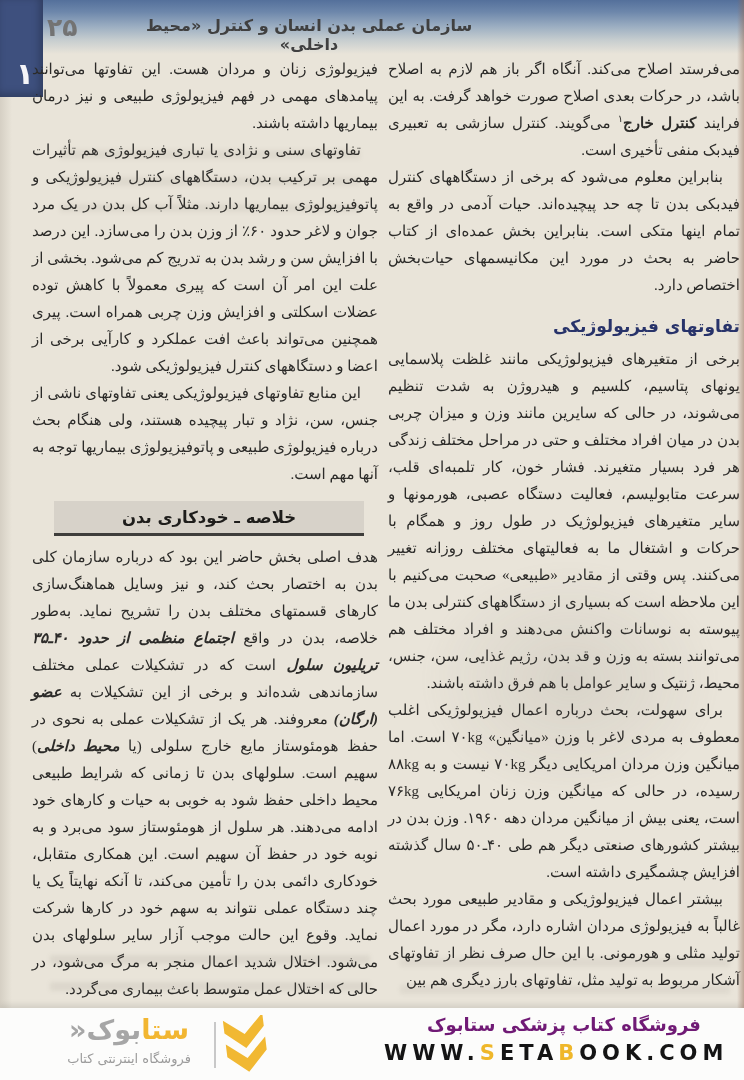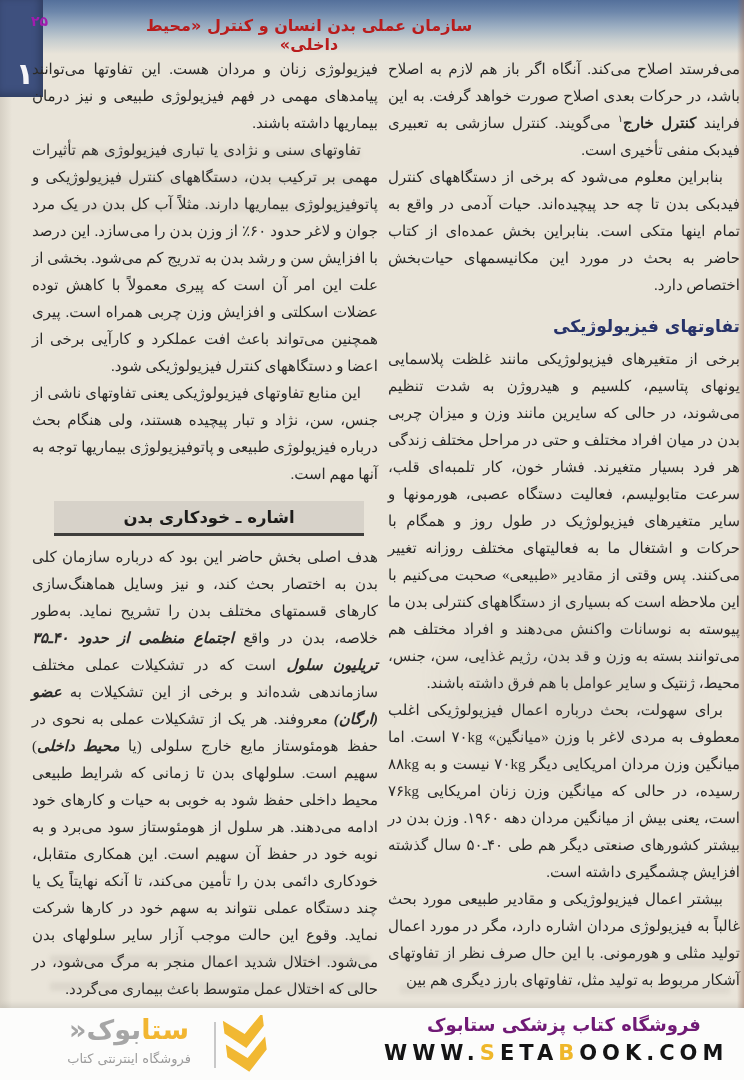--- a/index.html
+++ b/index.html
@@ -5,23 +5,23 @@
   html,body{margin:0;padding:0;background:#888;}
   .page{position:relative;width:744px;height:1080px;background:#e9e4d9;overflow:hidden;
         font-family:"DejaVu Sans",sans-serif;}
   
   .header-band{position:absolute;top:0;left:0;width:744px;height:54px;
     background:linear-gradient(180deg,#54709b 0%,#6d87ab 22%,#9dafc2 50%,#c6cdcf 74%,rgba(233,228,217,0) 100%);}
   
   .chapter-tab{position:absolute;top:0;left:0;width:43px;height:97px;background:#3e507e;
     box-shadow:inset -3px -3px 8px rgba(0,0,0,.25);color:#f4f4f8;display:flex;align-items:flex-end;
     justify-content:flex-end;padding:0 9px 6px 0;box-sizing:border-box;font-size:30px;font-weight:bold;}
-  .page-number{position:absolute;top:13px;left:31px;font-size:14px;font-weight:bold;color:#a21caf;}
+  .page-number{position:absolute;top:13px;left:47px;font-size:25px;font-weight:bold;color:#737373;}
   .running-title{position:absolute;top:16px;left:128px;width:362px;text-align:center;direction:rtl;
-    font-size:16px;font-weight:bold;color:#b91c1c;}
+    font-size:16px;font-weight:bold;color:#404040;}
   
   .col{position:absolute;top:56px;direction:rtl;text-align:justify;font-size:15px;line-height:27px;
     color:#2c2b29;}
   .col-right{left:388px;width:352px;}
   .col-left{left:32px;width:346px;}
   .col p{margin:0;font-family:Liberation Serif, serif;}
   .indent{text-indent:17px;}
   .b{font-weight:bold;}
   .i{font-style:italic;}
   sup{font-size:10px;line-height:0;}
@@ -76,21 +76,21 @@
     <div class="section-heading">تفاوتهای فیزیولوژیکی</div>
     <p><span>برخی از متغیرهای فیزیولوژیکی مانند غلظت پلاسمایی یونهای پتاسیم، کلسیم و هیدروژن به شدت تنظیم می‌شوند، در حالی که سایرین مانند وزن و میزان چربی بدن در میان افراد مختلف و حتی در مراحل مختلف زندگی هر فرد بسیار متغیرند. فشار خون، کار تلمبه‌ای قلب، سرعت متابولیسم، فعالیت دستگاه عصبی، هورمونها و سایر متغیرهای فیزیولوژیک در طول روز و همگام با حرکات و اشتغال ما به فعالیتهای مختلف روزانه تغییر می‌کنند. پس وقتی از مقادیر «طبیعی» صحبت می‌کنیم با این ملاحظه است که بسیاری از دستگاههای کنترلی بدن ما پیوسته به نوسانات واکنش می‌دهند و افراد مختلف هم می‌توانند بسته به وزن و قد بدن، رژیم غذایی، سن، جنس، محیط، ژنتیک و سایر عوامل با هم فرق داشته باشند.</span></p>
     <p class="indent"><span>برای سهولت، بحث درباره اعمال فیزیولوژیکی اغلب معطوف به مردی لاغر با وزن «میانگین» </span><span dir="ltr">۷۰kg</span><span> است. اما میانگین وزن مردان امریکایی دیگر </span><span dir="ltr">۷۰kg</span><span> نیست و به </span><span dir="ltr">۸۸kg</span><span> رسیده، در حالی که میانگین وزن زنان امریکایی </span><span dir="ltr">۷۶kg</span><span> است، یعنی بیش از میانگین مردان دهه ۱۹۶۰. وزن بدن در بیشتر کشورهای صنعتی دیگر هم طی </span><span>۴۰ـ۵۰</span><span> سال گذشته افزایش چشمگیری داشته است.</span></p>
     <p class="indent"><span>بیشتر اعمال فیزیولوژیکی و مقادیر طبیعی مورد بحث غالباً به فیزیولوژی مردان اشاره دارد، مگر در مورد اعمال تولید مثلی و هورمونی. با این حال صرف نظر از تفاوتهای آشکار مربوط به تولید مثل، تفاوتهای بارز دیگری هم بین</span></p>
   </div>
 
   <div class="col col-left">
     <p><span>فیزیولوژی زنان و مردان هست. این تفاوتها می‌توانند پیامدهای مهمی در فهم فیزیولوژی طبیعی و نیز درمان بیماریها داشته باشند.</span></p>
     <p class="indent"><span>تفاوتهای سنی و نژادی یا تباری فیزیولوژی هم تأثیرات مهمی بر ترکیب بدن، دستگاههای کنترل فیزیولوژیکی و پاتوفیزیولوژی بیماریها دارند. مثلاً آب کل بدن در یک مرد جوان و لاغر حدود </span><span>۶۰٪</span><span> از وزن بدن را می‌سازد. این درصد با افزایش سن و رشد بدن به تدریج کم می‌شود. بخشی از علت این امر آن است که پیری معمولاً با کاهش توده عضلات اسکلتی و افزایش وزن چربی همراه است. پیری همچنین می‌تواند باعث افت عملکرد و کارآیی برخی از اعضا و دستگاههای کنترل فیزیولوژیکی شود.</span></p>
     <p class="indent"><span>این منابع تفاوتهای فیزیولوژیکی یعنی تفاوتهای ناشی از جنس، سن، نژاد و تبار پیچیده هستند، ولی هنگام بحث درباره فیزیولوژی طبیعی و پاتوفیزیولوژی بیماریها توجه به آنها مهم است.</span></p>
-    <div class="summary-bar">اشاره ـ خودکاری بدن</div>
+    <div class="summary-bar">خلاصه ـ خودکاری بدن</div>
     <p><span>هدف اصلی بخش حاضر این بود که درباره سازمان کلی بدن به اختصار بحث کند، و نیز وسایل هماهنگ‌سازی کارهای قسمتهای مختلف بدن را تشریح نماید. به‌طور خلاصه، بدن در واقع </span><span class="b i">اجتماع منظمی از حدود </span><span class="b i">۴۰ـ۳۵</span><span class="b i"> تریلیون سلول</span><span> است که در تشکیلات عملی مختلف سازماندهی شده‌اند و برخی از این تشکیلات به </span><span class="b i">عضو (ارگان)</span><span> معروفند. هر یک از تشکیلات عملی به نحوی در حفظ هومئوستاز مایع خارج سلولی (یا </span><span class="b i">محیط داخلی</span><span>) سهیم است. سلولهای بدن تا زمانی که شرایط طبیعی محیط داخلی حفظ شود به خوبی به حیات و کارهای خود ادامه می‌دهند. هر سلول از هومئوستاز سود می‌برد و به نوبه خود در حفظ آن سهیم است. این همکاری متقابل، خودکاری دائمی بدن را تأمین می‌کند، تا آنکه نهایتاً یک یا چند دستگاه عملی نتواند به سهم خود در کارها شرکت نماید. وقوع این حالت موجب آزار سایر سلولهای بدن می‌شود. اختلال شدید اعمال منجر به مرگ می‌شود، در حالی که اختلال عمل متوسط باعث بیماری می‌گردد.</span></p>
   </div>
 
   <div class="smudge smudge-lines" style="left:60px;top:150px;width:300px;height:62px;opacity:.5"></div>
   <div class="smudge smudge-blob" style="left:420px;top:560px;width:300px;height:240px"></div>
   <div class="smudge smudge-lines" style="left:50px;top:955px;width:320px;height:50px;opacity:.55"></div>
   <div class="smudge smudge-lines" style="left:400px;top:958px;width:330px;height:46px;opacity:.45"></div>
   <div class="edge-right"></div>
   <div class="edge-left"></div>
 

